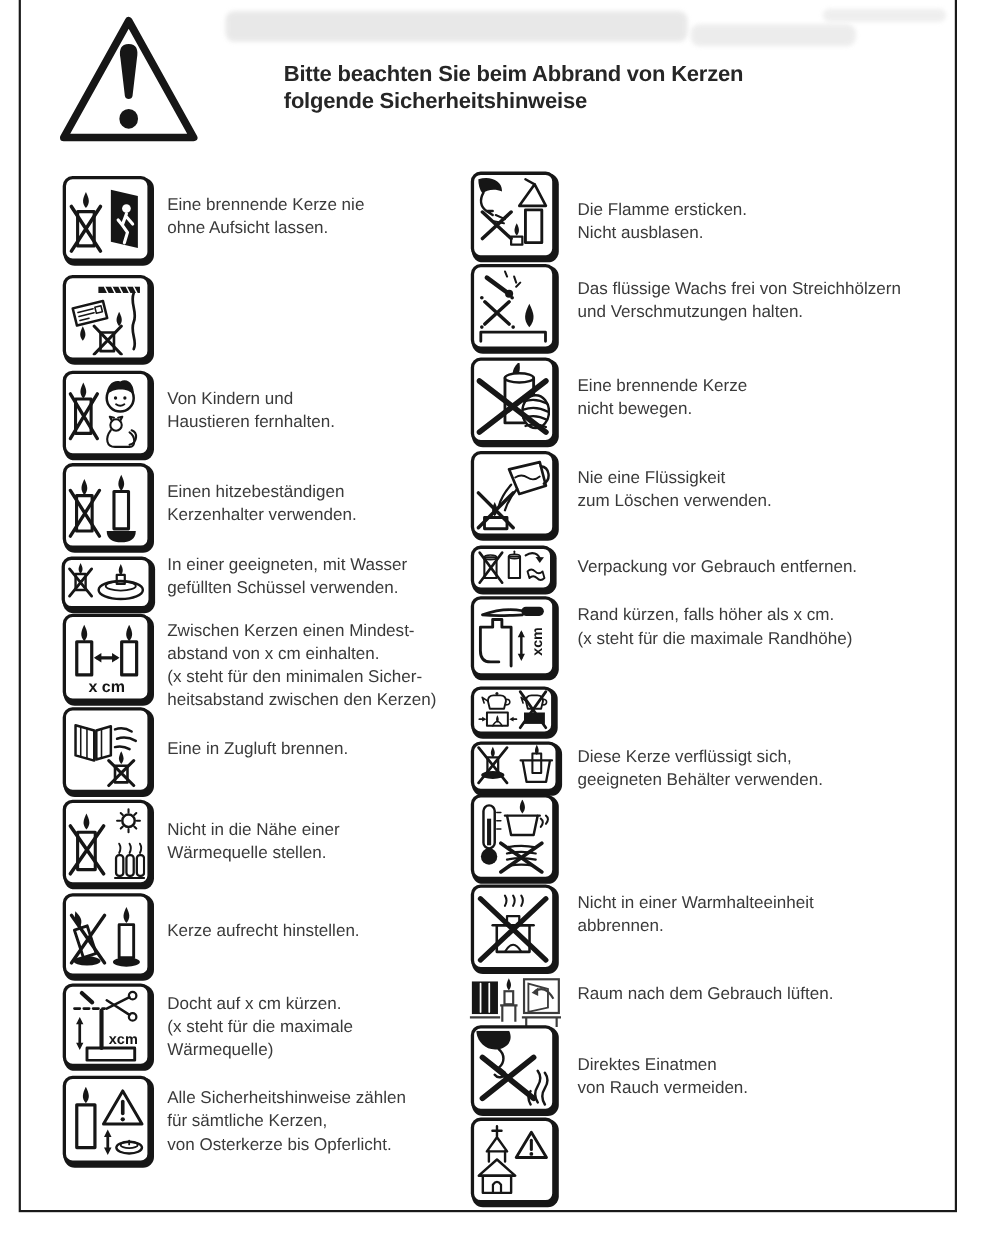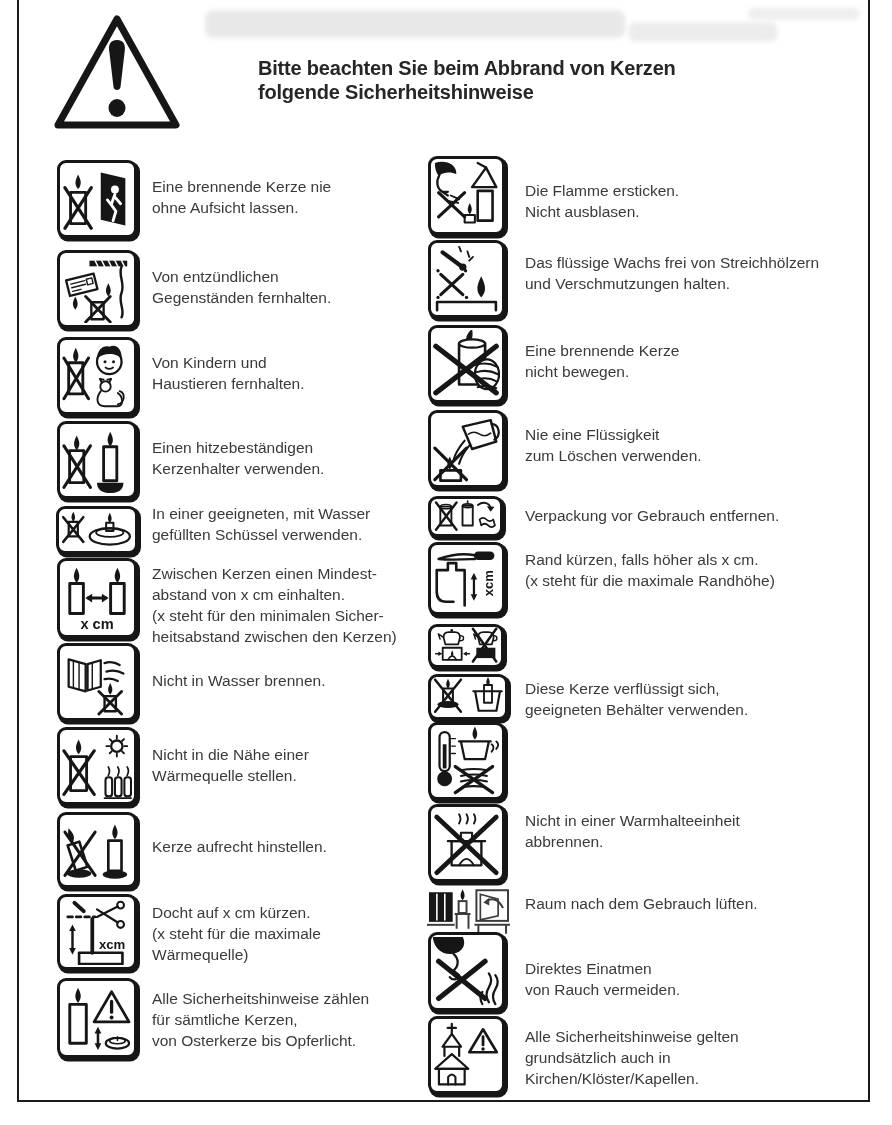--- a/index.html
+++ b/index.html
@@ -67,22 +67,20 @@
         <rect class="sw" stroke-width="2.4" x="5" y="23" width="30" height="17"></rect>
         <path class="s" stroke-width="1.5" d="M9 28 h15 M9 32 h15 M9 36 h9"></path>
         <rect class="s" stroke-width="1.5" x="26" y="27" width="6" height="6"></rect>
       </g>
       <path class="f" transform="translate(13,44) scale(0.9)" d="M0 0 C-3.2 6.5 -4.2 10.5 0 15.5 C4.2 10.5 3.2 6.5 0 0 Z"></path>
       <path class="f" transform="translate(48,30) scale(0.9)" d="M0 0 C-3.2 6.5 -4.2 10.5 0 15.5 C4.2 10.5 3.2 6.5 0 0 Z"></path>
       <rect class="s" stroke-width="2.5" x="30" y="50" width="13" height="18"></rect>
       <path class="s" stroke-width="3" d="M24 44 L50 71 M50 44 L24 71"></path>
     </svg>
   </div>
-  <div class="label" style="left:152px;top:266px">Von entzündlichen
-Gegenständen fernhalten.</div>
 
   <div class="picto" style="left:57px;top:337px;width:80px;height:78px">
     <svg width="70" height="68" viewBox="0 0 72 72">
       <path class="f" transform="translate(13.5,6)" d="M0 0 C-3.2 6.5 -4.2 10.5 0 15.5 C4.2 10.5 3.2 6.5 0 0 Z"></path>
       <rect class="s" stroke-width="3" x="6" y="22" width="15" height="33"></rect>
       <path class="s" stroke-width="3.2" d="M1 17 L27 60 M27 17 L1 60"></path>
       <circle class="sw" stroke-width="2.4" cx="49" cy="21" r="13"></circle>
       <path class="f" d="M36 18 C36 8 43 3 49 5 C57 1 63 9 62 18 C57 11 42 11 36 18 Z"></path>
       <circle class="f" cx="44.5" cy="21" r="1.6"></circle>
         <circle class="f" cx="53.5" cy="21" r="1.6"></circle>
@@ -145,21 +143,21 @@
       <path class="sw" stroke-width="2.4" d="M6 12 L24 17 L24 46 L6 41 Z"></path>
       <path class="s" stroke-width="1.5" d="M11 13.5 V42 M17 15 V44"></path>
       <path class="sw" stroke-width="2.4" d="M26 17 L40 13 L40 41 L26 45 Z"></path>
       <path class="s" stroke-width="1.5" d="M31 15.5 V43.5"></path>
       <path class="s" stroke-width="2.4" d="M44 16 q8 -3 16 2 M46 25 q9 -3 18 2 M44 33 q7 -2 14 2"></path>
       <path class="f" transform="translate(50,37) scale(0.8)" d="M0 0 C-3.2 6.5 -4.2 10.5 0 15.5 C4.2 10.5 3.2 6.5 0 0 Z"></path>
       <rect class="s" stroke-width="2.5" x="44" y="51" width="12" height="16"></rect>
       <path class="s" stroke-width="3" d="M38 46 L62 70 M62 46 L38 70"></path>
     </svg>
   </div>
-  <div class="label" style="left:152px;top:670px">Nicht in Wasser brennen.</div>
+  <div class="label" style="left:152px;top:670px">Eine in Zugluft brennen.</div>
 
   <div class="picto" style="left:57px;top:727px;width:80px;height:78px">
     <svg width="70" height="68" viewBox="0 0 72 72">
       <path class="f" transform="translate(16.5,8)" d="M0 0 C-3.2 6.5 -4.2 10.5 0 15.5 C4.2 10.5 3.2 6.5 0 0 Z"></path>
       <rect class="s" stroke-width="3" x="8" y="26" width="17" height="36"></rect>
       <path class="s" stroke-width="3.4" d="M1 20 L33 66 M33 20 L1 66"></path>
       <circle class="s" stroke-width="2.4" cx="57" cy="15" r="6"></circle>
       <path class="s" stroke-width="2" d="M57 4 V7 M57 23 V26 M46 15 H49 M65 15 H68 M49.5 7.5 L51.5 9.5 M62.5 20.5 L64.5 22.5 M64.5 7.5 L62.5 9.5 M51.5 20.5 L49.5 22.5"></path>
       <path class="s" stroke-width="1.8" d="M48 37 q2.5 4 0 9 M58 37 q2.5 4 0 9 M68 37 q2.5 4 0 9"></path>
       <rect class="s" stroke-width="2.2" x="45" y="48" width="7" height="20" rx="3"></rect>
@@ -406,17 +404,14 @@
       <polygon class="s" stroke-width="2.4" points="10,28 20,14 30,28"></polygon>
       <path class="s" stroke-width="2.4" d="M12 28 V38 M28 28 V38"></path>
       <polygon class="s" stroke-width="2.4" points="2,52 20,36 38,52"></polygon>
       <rect class="s" stroke-width="2.4" x="6" y="52" width="28" height="17"></rect>
       <path class="s" stroke-width="2.2" d="M16 69 V61 Q20 55.5 24 61 V69"></path>
       <polygon class="s" stroke-width="2.8" points="54,9 69,34 39,34"></polygon>
       <path class="s" stroke-width="3" d="M54 17 V26"></path>
       <circle class="f" cx="54" cy="30.5" r="1.9"></circle>
     </svg>
   </div>
-  <div class="label" style="left:525px;top:1026px">Alle Sicherheitshinweise gelten
-grundsätzlich auch in
-Kirchen/Klöster/Kapellen.</div>
 
 </div>
 
 </body></html>

